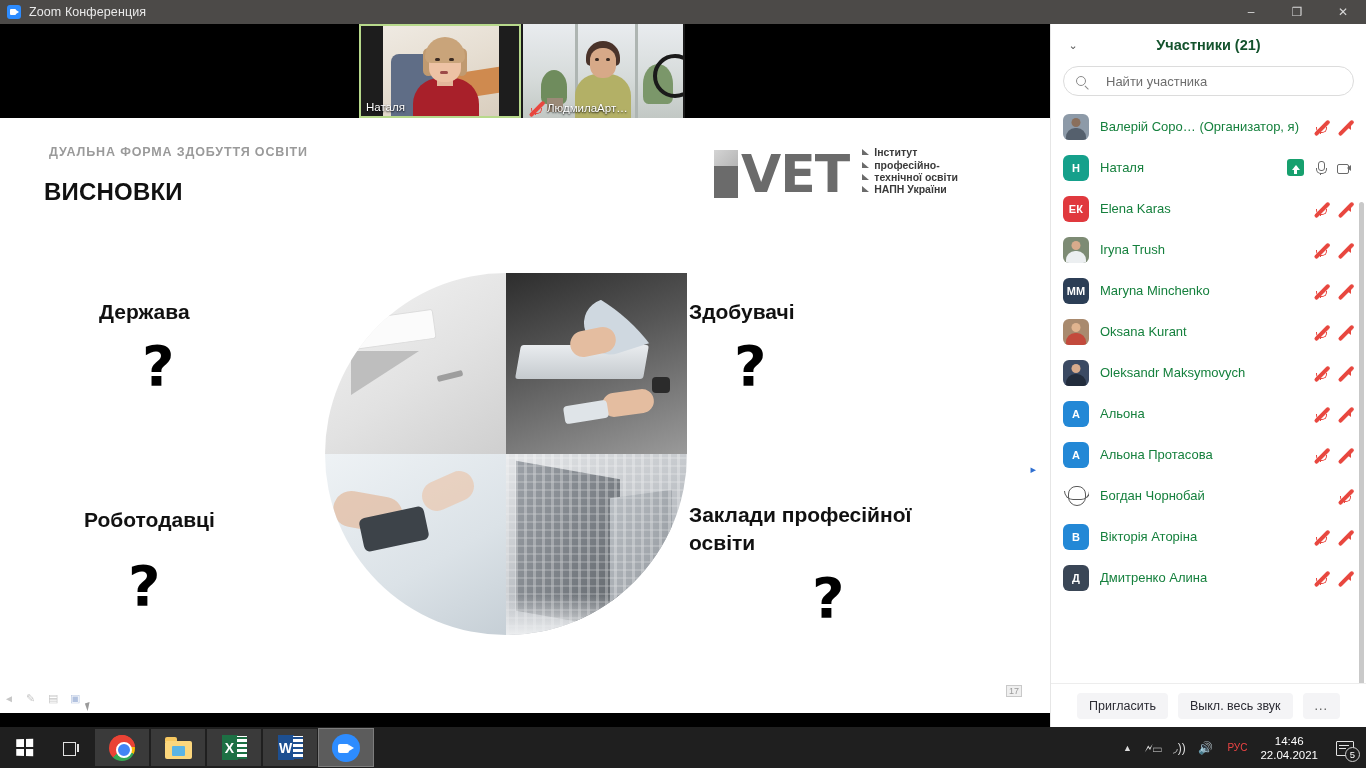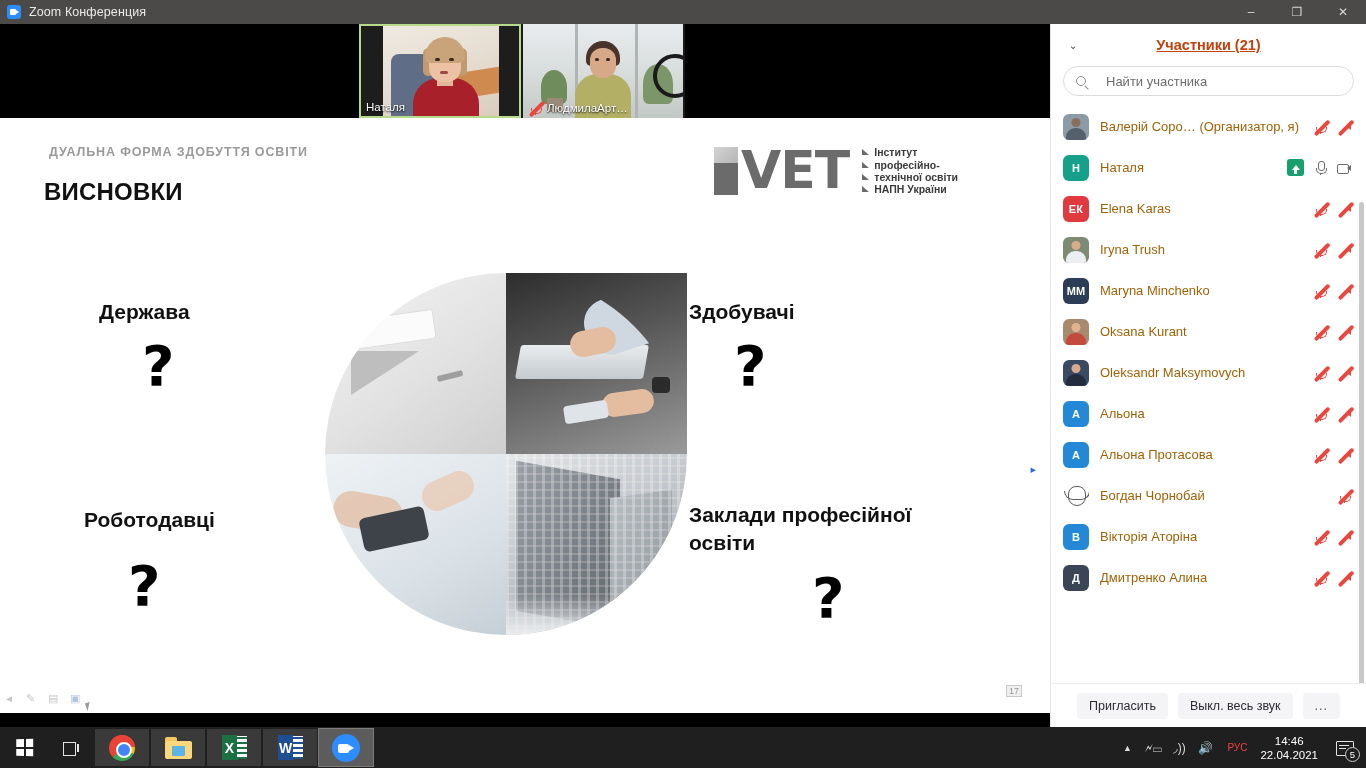--- a/index.html
+++ b/index.html
@@ -114,21 +114,21 @@
     position:absolute; left:49px; top:27px;
     font-size:12.5px; font-weight:bold; letter-spacing:.85px; color:#9a9a9a;
   }
   #slide-title {
     position:absolute; left:44px; top:60px;
     font-size:24px; font-weight:bold; color:#111; letter-spacing:.2px;
   }
 
   
   #ivet-logo { position:absolute; left:714px; top:26px; display:flex; align-items:center; }
-  .ivet-mark { position:relative; height:54px; display:flex; align-items:center; }
+  .ivet-mark { position:relative; height:54px; display:flex; align-items:flex-end; }
   .ivet-i {
     width:24px; height:48px; background:#6b6b6b; position:relative; margin-right:3px;
   }
   .ivet-i::before{
     content:""; position:absolute; left:0; top:-0px; width:24px; height:16px;
     background:linear-gradient(135deg,#d4d4d4 0%,#b5b5b5 100%);
   }
   .ivet-letters {
     font-size:52px; font-weight:bold; color:#6b6b6b; line-height:.88;
     letter-spacing:-1px; font-family:"DejaVu Sans", sans-serif;
@@ -232,21 +232,21 @@
   
   #participants {
     position:absolute; left:1050px; top:24px; width:316px; height:703px;
     background:#fff; border-left:1px solid #e6e6e6; display:flex; flex-direction:column;
   }
   #pp-header { height:42px; display:flex; align-items:center; position:relative; }
   #pp-collapse {
     position:absolute; left:12px; top:11px; width:20px; height:20px;
     display:flex; align-items:center; justify-content:center; color:#5a5a5a; font-size:11px;
   }
-  #pp-title { width:100%; text-align:center; font-size:14.5px; font-weight:bold; color:#c2410c;text-decoration:underline; }
+  #pp-title { width:100%; text-align:center; font-size:14.5px; font-weight:bold; color:#14532d; }
   #pp-search-wrap { padding:0 12px 10px 12px; }
   #pp-search {
     height:30px; border:1px solid #dcdcdc; border-radius:15px; display:flex;
     align-items:center; padding:0 12px; gap:20px; background:#fff;
   }
   #pp-search .mag {
     width:10px; height:10px; border:1.4px solid #8b8b8b; border-radius:50%;
     position:relative; flex:none;
   }
   #pp-search .mag::after{
@@ -281,21 +281,21 @@
     background:transparent; color:transparent; position:relative;
   }
   .avatar.headset::before{
     content:""; position:absolute; left:5px; top:3px; width:16px; height:18px;
     border:1.5px solid #5a5a5a; border-radius:8px 8px 9px 9px;
   }
   .avatar.headset::after{
     content:""; position:absolute; left:1px; top:8px; width:24px; height:8px;
     border:1.5px solid #5a5a5a; border-top:none; border-radius:0 0 11px 11px;
   }
-  .pname { flex:1; font-size:13px; color:#a16207; white-space:nowrap; overflow:hidden; }
+  .pname { flex:1; font-size:13px; color:#15803d; white-space:nowrap; overflow:hidden; }
   .picons { display:flex; align-items:center; gap:9px; flex:none; }
 
   
   .ic { width:15px; height:15px; position:relative; flex:none; }
   .ic-mic::before{
     content:""; position:absolute; left:5px; top:1px; width:5px; height:8px;
     border-radius:3px; border:1.4px solid currentColor;
   }
   .ic-mic::after{
     content:""; position:absolute; left:3px; top:8px; width:9px; height:5px;

